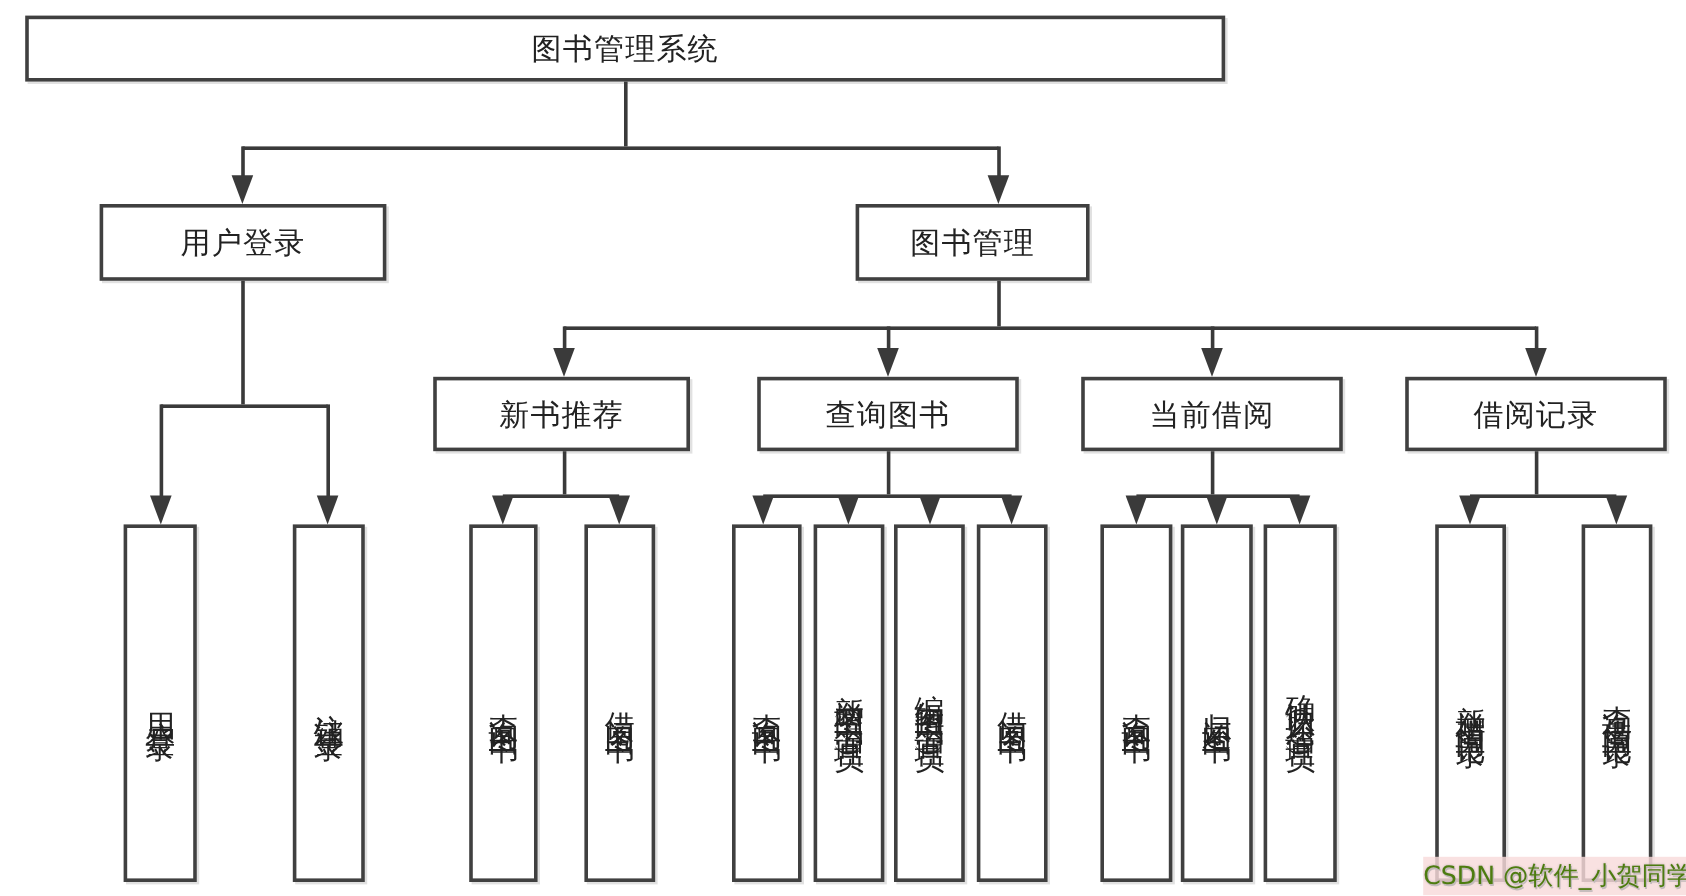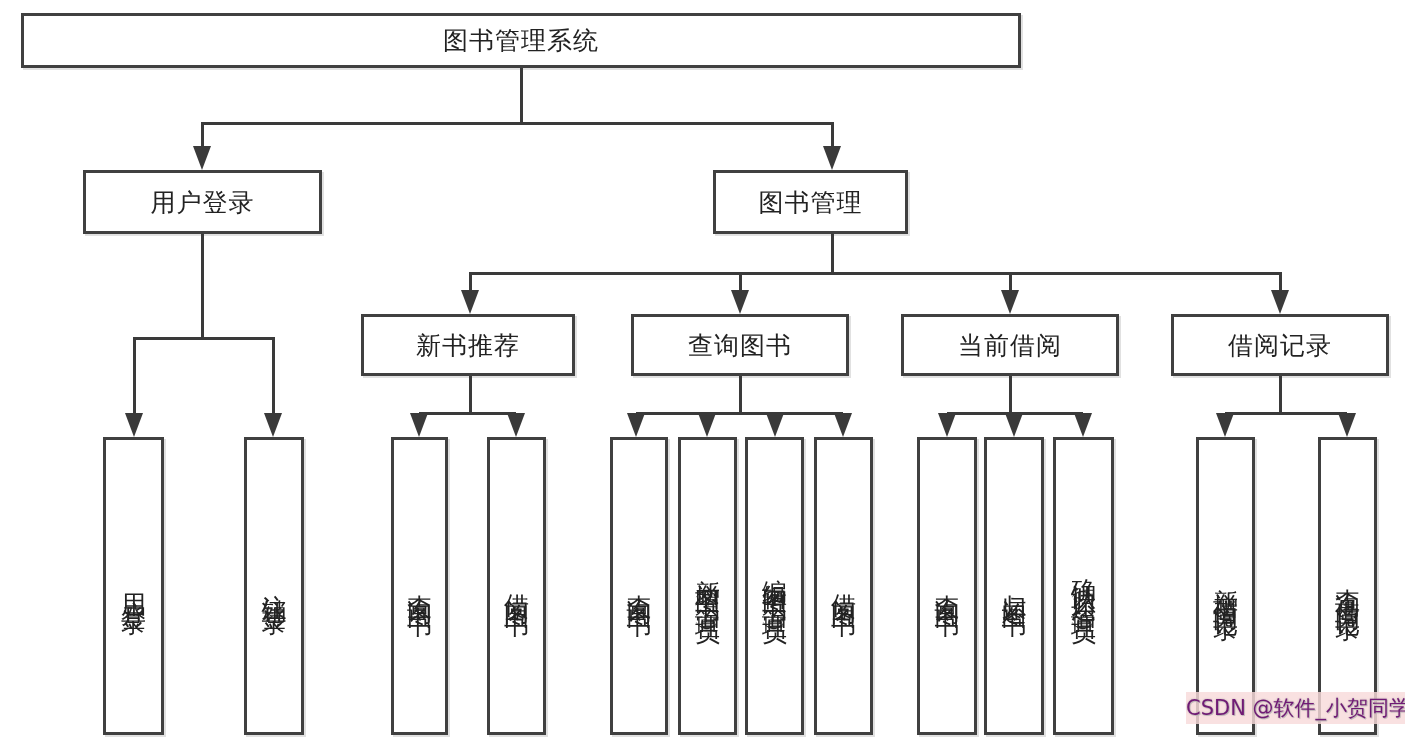--- a/index.html
+++ b/index.html
@@ -18,23 +18,23 @@
     display:block;
   }
   .vl{position:absolute;width:3px;background:#3a3a3a;}
   .hl{position:absolute;height:3px;background:#3a3a3a;}
   .ar{
     position:absolute;width:0;height:0;
     border-left:9px solid transparent;border-right:9px solid transparent;
     border-top:24px solid #3a3a3a;
   }
   .watermark{
-    position:absolute;left:1186px;top:692px;width:219px;height:32px;
+    position:absolute;left:1186px;top:714px;width:219px;height:32px;
     background:rgba(248,219,219,0.82);
-    color:#701a75;font-size:21px;line-height:32px;text-align:left;
+    color:#4d7c0f;font-size:21px;line-height:32px;text-align:left;
     text-shadow:0 0 2px #b3abab, 1px 1px 0 #c5bdbd;
     white-space:nowrap;z-index:5;
   }
 </style>
 </head>
 <body>
 
 <div class="box" style="left:21px;top:13px;width:1000px;height:55px;">
   <span class="hlabel">图书管理系统</span>
 </div>

